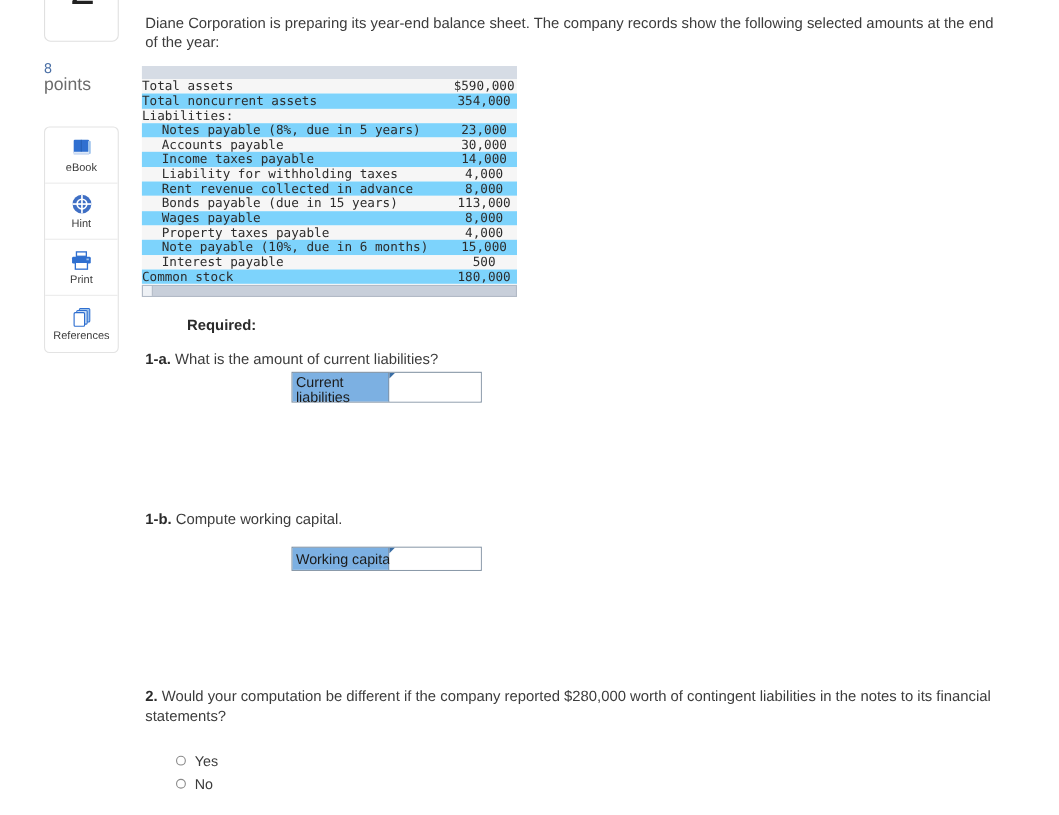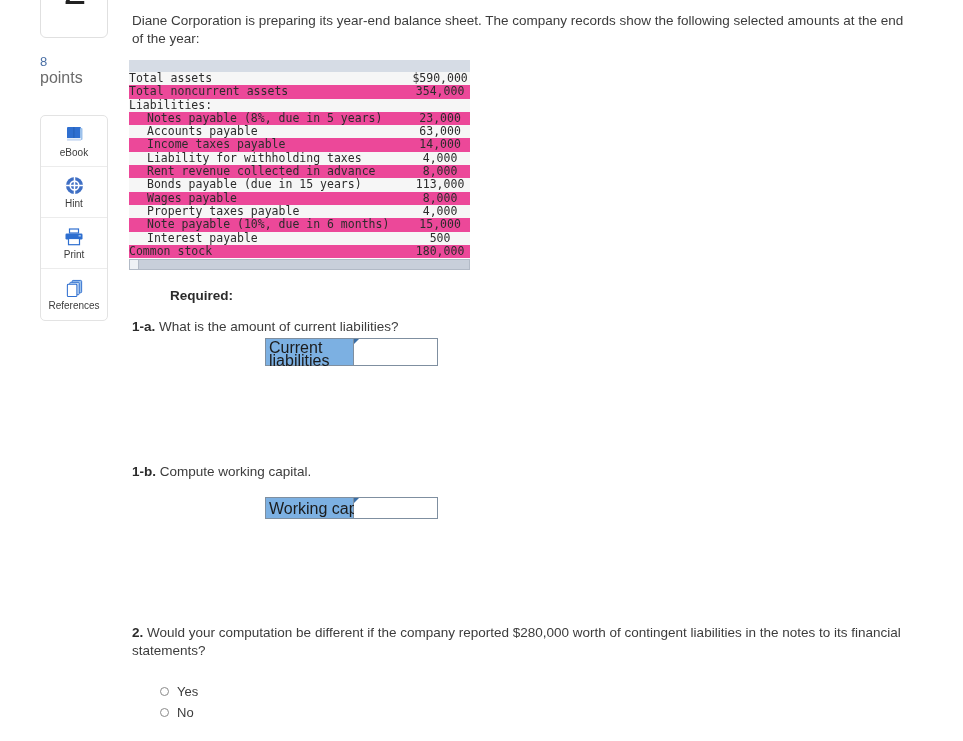--- a/index.html
+++ b/index.html
@@ -134,21 +134,21 @@
     font-size: 11.5px;
     color: #2c2c2c;
   }
   table.fin td {
     padding: 0;
     height: 13.3px;
     line-height: 13.3px;
     white-space: pre;
   }
   table.fin tr.odd td { background: #f6f6f6; }
-  table.fin tr.even td { background: #ec4899; }
+  table.fin tr.even td { background: #7dd3fc; }
   td.lbl { padding-left: 8px; }
   td.amt { text-align: center; padding-right: 12px; }
   .indent1 { padding-left: 18px !important; }
   .scroll-track {
     margin-top: 1px;
     height: 11px;
     background: #c8cfda;
     border: 1px solid #b2bac6;
     box-sizing: border-box;
     position: relative;
@@ -202,21 +202,21 @@
     display: flex;
     border: 1px solid #7f8fa0;
     box-sizing: border-box;
     background: #ffffff;
   }
   .answer-row.a1 { left: 133px; top: 338px; width: 173px; height: 28px; }
   .answer-row.a2 { left: 133px; top: 497px; width: 173px; height: 22px; justify-content: space-between; }
   .ans-label {
     background: #7cb0e2;
     color: #1b1b1b;
-    font-size: 16px;
+    font-size: 13px;
     line-height: 13px;
     padding: 1px 3px 0 3px;
     box-sizing: border-box;
     border-right: 1px solid #7f8fa0;
     display: flex;
     align-items: center;
   }
   .answer-row.a1 .ans-label { width: 88px; align-items: flex-start; padding-top: 2px; }
   .answer-row.a2 .ans-label { width: 88px; white-space: nowrap; }
   .ans-input {
@@ -355,21 +355,21 @@
           <tr class="odd">
             <td class="lbl">Liabilities:</td>
             <td class="amt"></td>
           </tr>
           <tr class="even">
             <td class="lbl indent1">Notes payable (8%, due in 5 years)</td>
             <td class="amt">23,000</td>
           </tr>
           <tr class="odd">
             <td class="lbl indent1">Accounts payable</td>
-            <td class="amt">63,000</td>
+            <td class="amt">30,000</td>
           </tr>
           <tr class="even">
             <td class="lbl indent1">Income taxes payable</td>
             <td class="amt">14,000</td>
           </tr>
           <tr class="odd">
             <td class="lbl indent1">Liability for withholding taxes</td>
             <td class="amt">4,000</td>
           </tr>
           <tr class="even">

